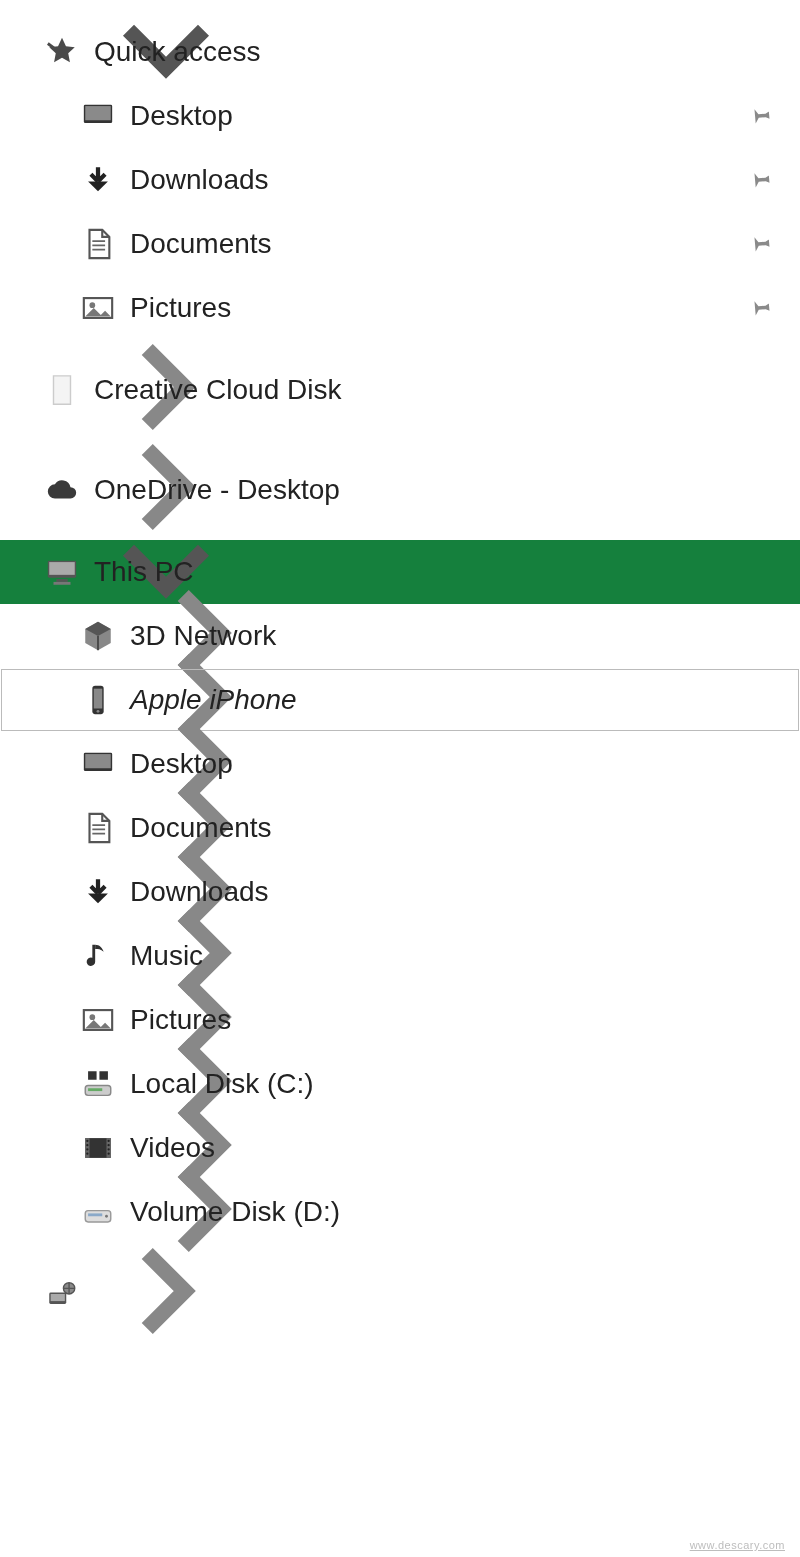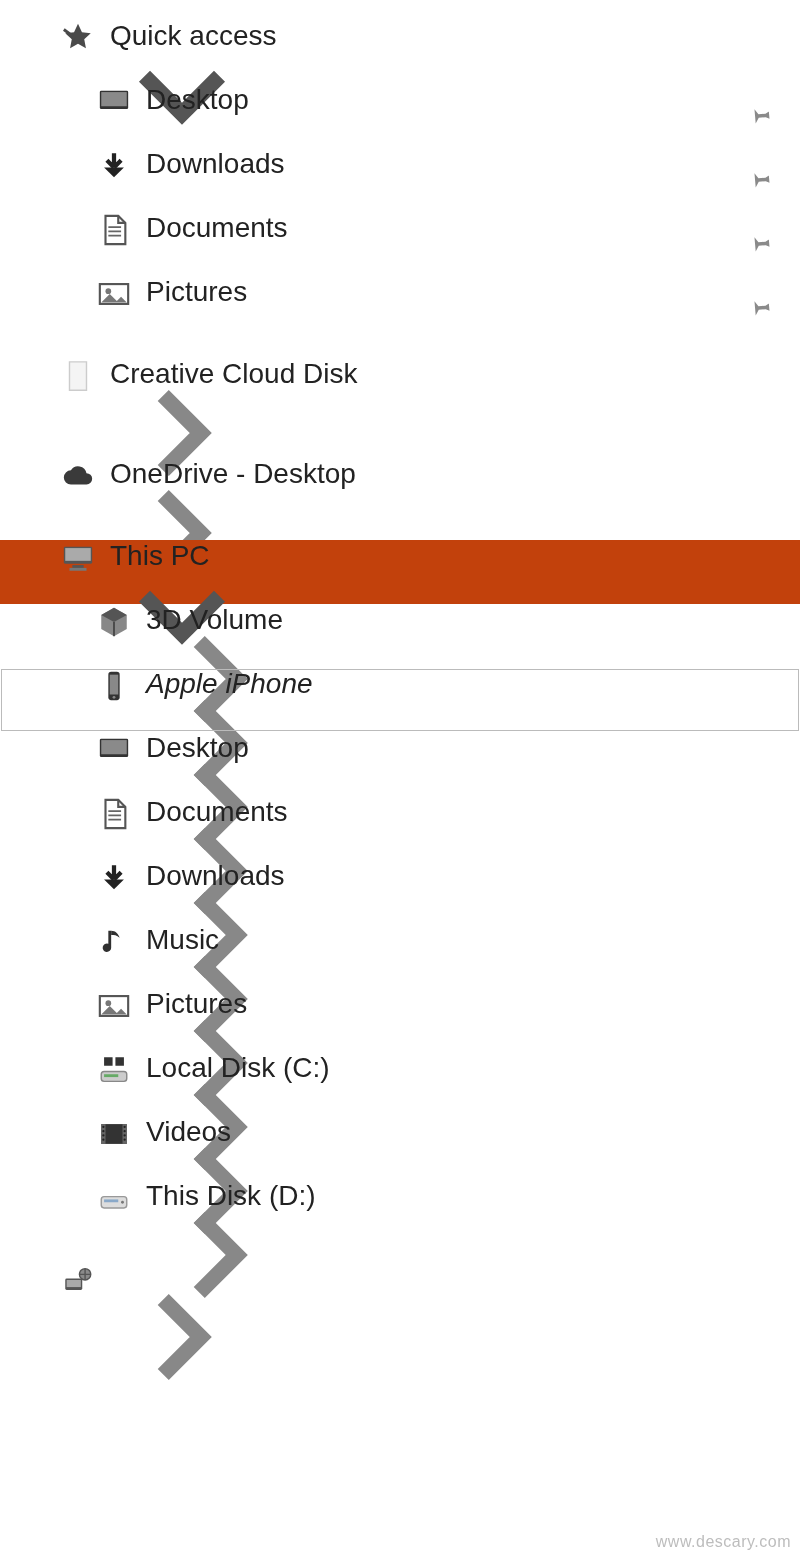--- a/index.html
+++ b/index.html
@@ -6,27 +6,28 @@
   body {
     margin: 0;
     font-family: "Segoe UI", Tahoma, sans-serif;
     background: #fff;
     width: 800px;
     color: #222;
   }
   .tree { padding: 20px 0 60px 0; }
   .row {
     display: flex;
+    align-items: center;
     height: 64px;
-    padding-left: 32px;
+    padding-left: 16px;
     padding-right: 24px;
     font-size: 28px;
     position: relative;
   }
-  .row.selected { background: #c2410c; }
+  .row.selected { background: #15803d; }
   .row.highlight { outline: 1px solid #bbb; outline-offset: -2px; font-style: italic; }
   .chev {
     width: 28px;
     text-align: center;
     color: #6b6b6b;
     font-size: 22px;
     flex-shrink: 0;
   }
   .chev.blank { visibility: hidden; }
   .spacer { display: inline-block; width: 36px; flex-shrink: 0; }
@@ -37,22 +38,22 @@
   }
   .ic svg { width: 34px; height: 34px; }
   .label { flex: 1; white-space: nowrap; }
   .pin {
     position: absolute; right: 28px; top: 50%; transform: translate(0,-50%) rotate(40deg);
     color: #8a8a8a;
   }
   .pin svg { width: 30px; height: 30px; }
   .gap { height: 18px; }
   .watermark {
-    position: fixed; right: 9px; bottom: 6px;
-    font-size: 16px; color: #bdbdbd; letter-spacing: 0.5px;
+    position: fixed; right: 15px; bottom: 6px;
+    font-size: 11px; color: #bdbdbd; letter-spacing: 0.5px; text-decoration: underline;
   }
 </style>
 </head>
 <body>
 
 <svg width="0" height="0" style="position:absolute">
 <defs>
   <symbol id="i-chev-down" viewBox="0 0 24 24">
         <path d="M6 9l6 6 6-6" fill="none" stroke="#555" stroke-width="2.5"></path>
       </symbol>
@@ -261,21 +262,21 @@
   <div class="row">
     <span class="spacer"></span>
     <span class="chev"><svg>
           <use href="#i-chev-right"></use>
         </svg></span>
     <span class="ic">
         <svg>
           <use href="#i-cube"></use>
         </svg>
       </span>
-    <span class="label">3D Volume</span>
+    <span class="label">3D Network</span>
   </div>
   <div class="row highlight">
     <span class="spacer"></span>
     <span class="chev"><svg>
           <use href="#i-chev-right"></use>
         </svg></span>
     <span class="ic">
         <svg>
           <use href="#i-phone"></use>
         </svg>
@@ -369,21 +370,21 @@
   <div class="row">
     <span class="spacer"></span>
     <span class="chev"><svg>
           <use href="#i-chev-right"></use>
         </svg></span>
     <span class="ic">
         <svg>
           <use href="#i-disk"></use>
         </svg>
       </span>
-    <span class="label">This Disk (D:)</span>
+    <span class="label">Volume Disk (D:)</span>
   </div>
 
   <div class="gap"></div>
 
   <div class="row">
     <span class="chev"><svg>
           <use href="#i-chev-right"></use>
         </svg></span>
     <span class="ic">
         <svg>

